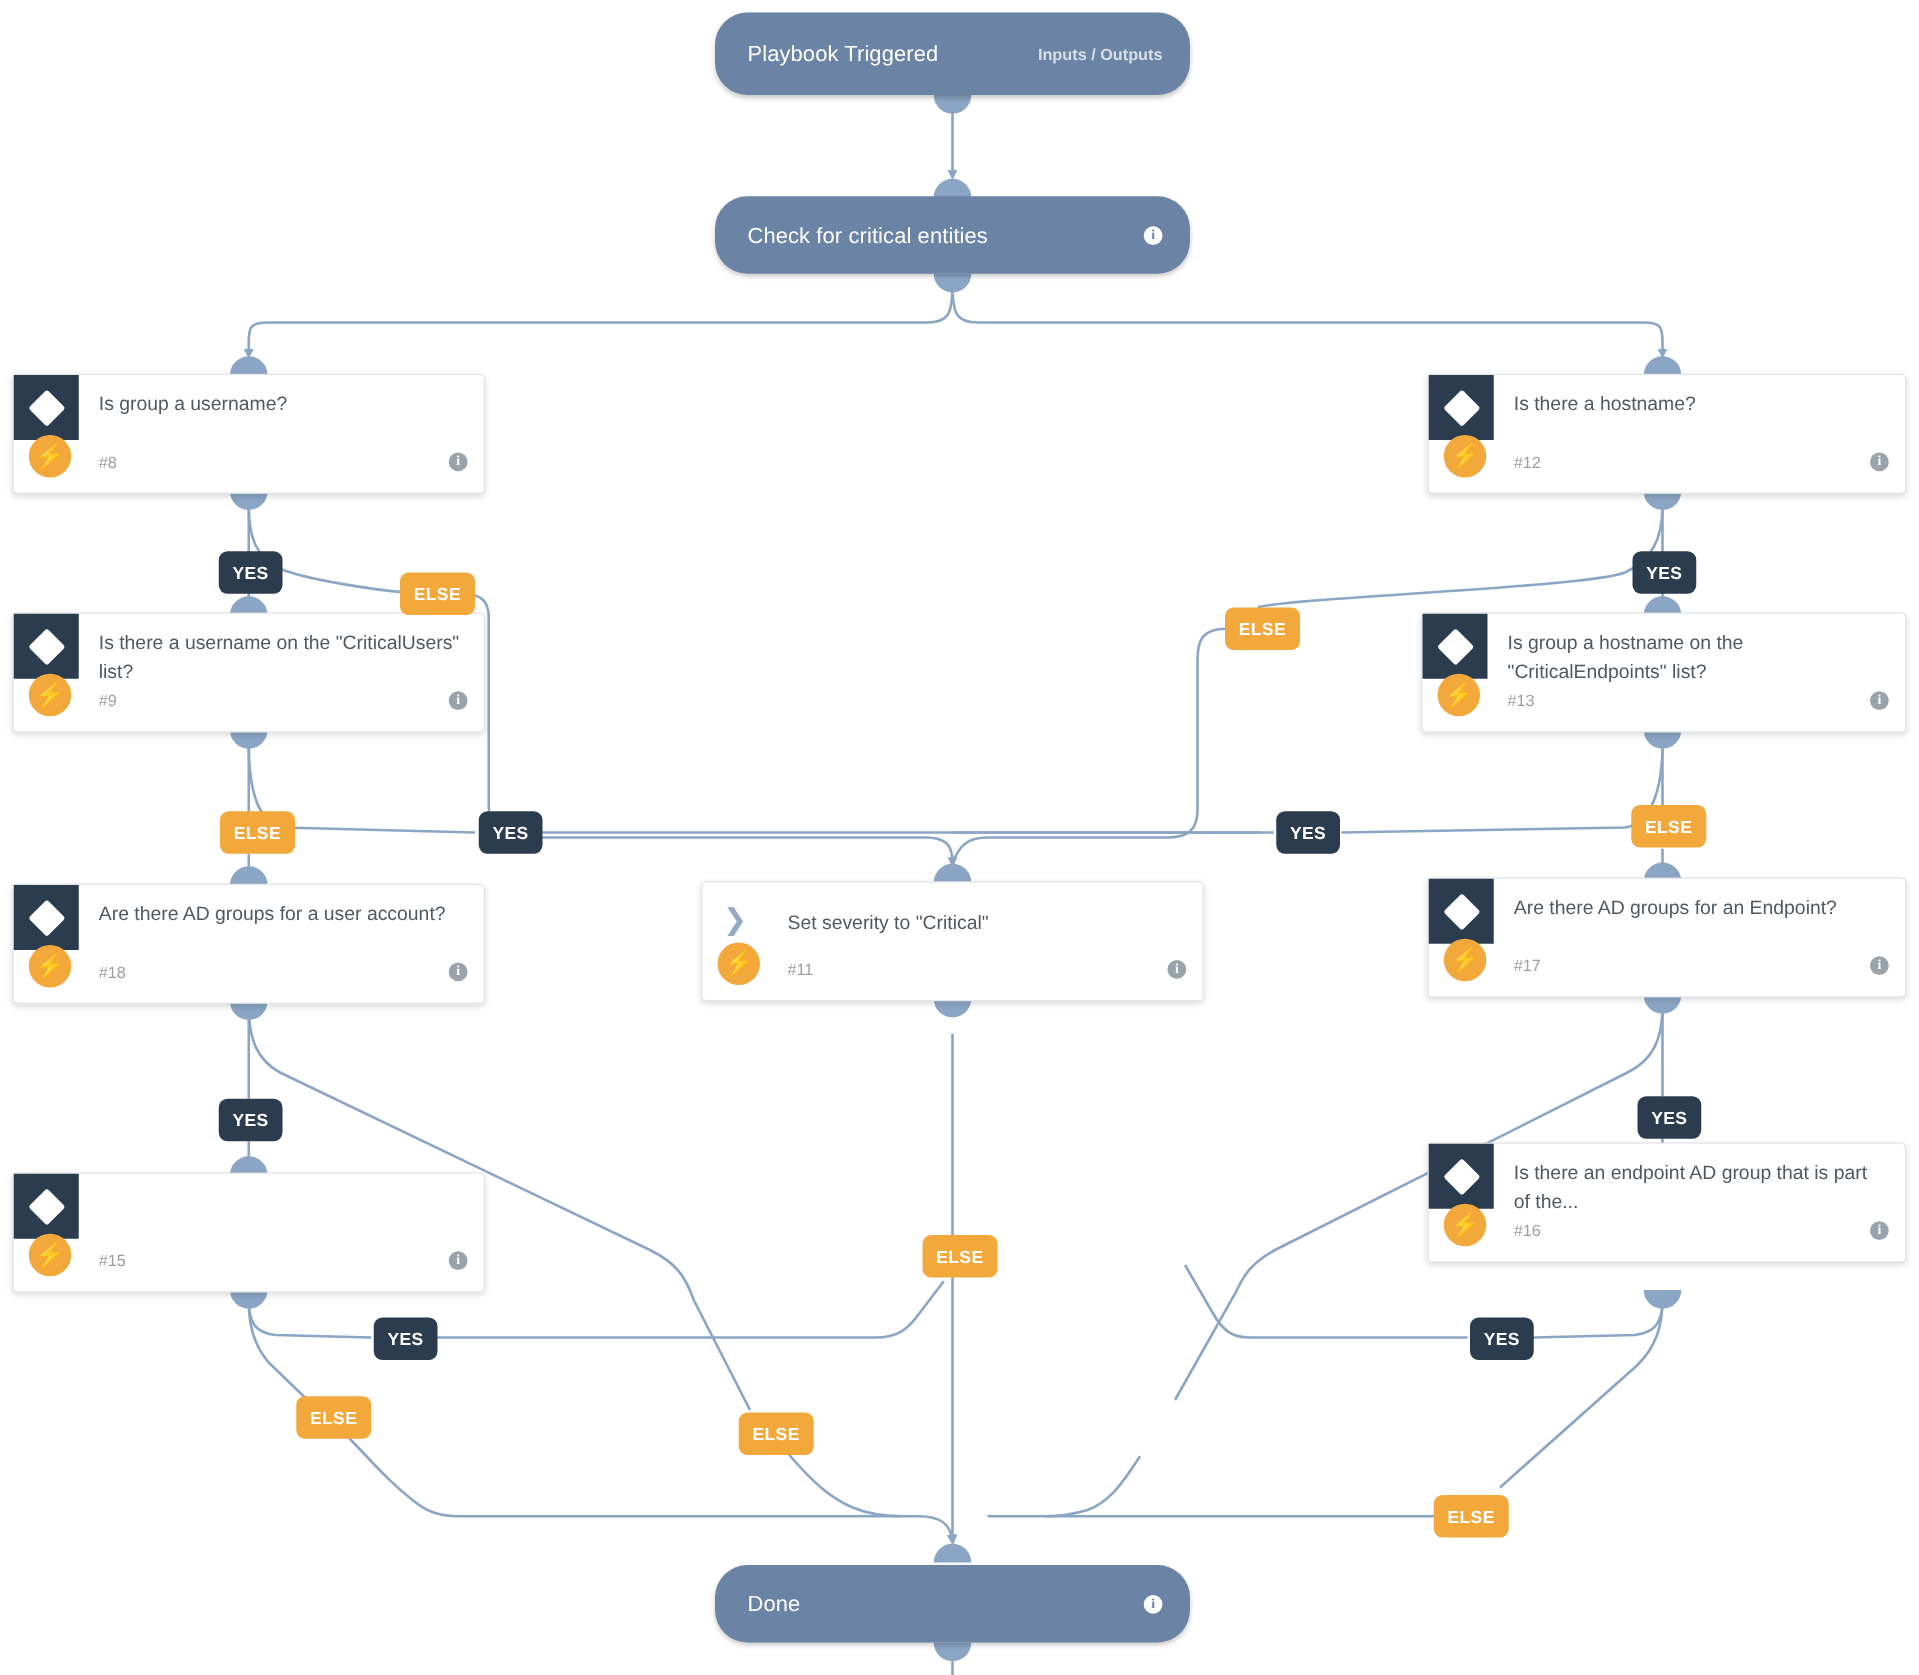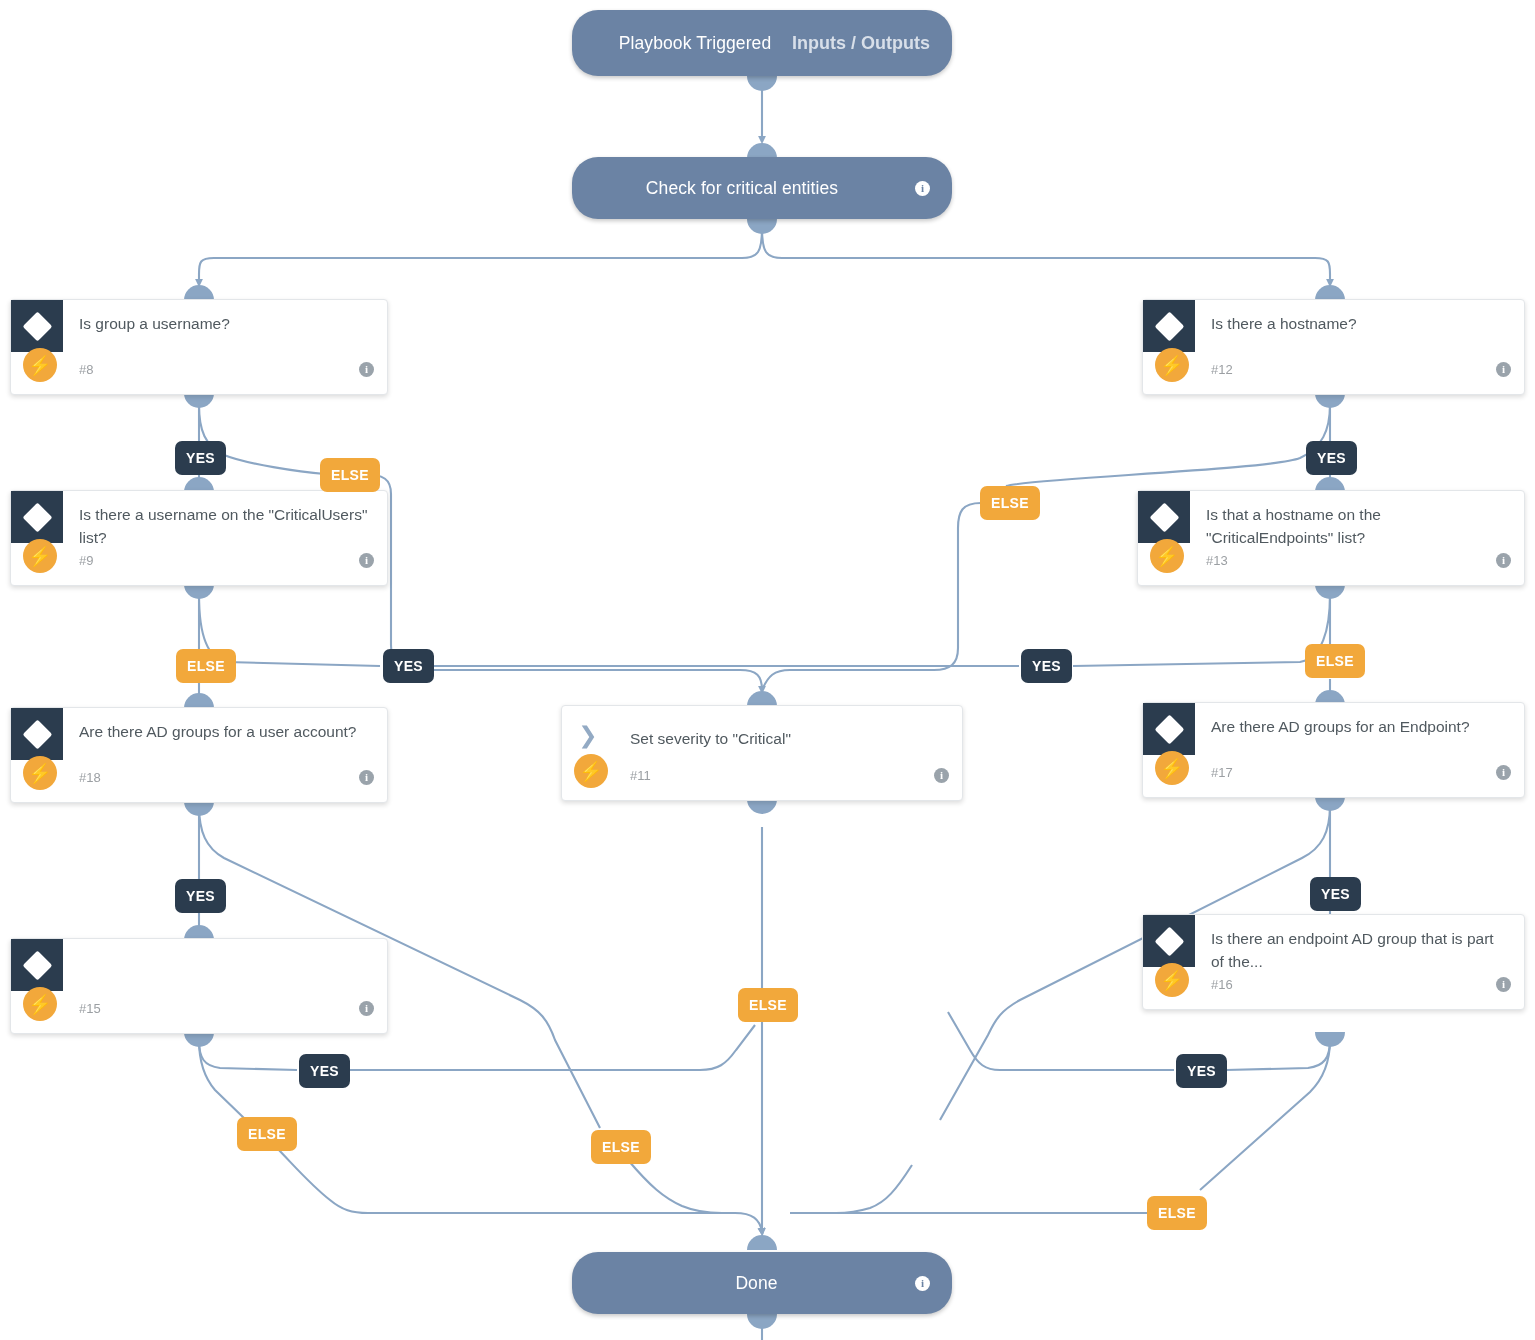--- a/index.html
+++ b/index.html
@@ -31,33 +31,32 @@
   .pill {
     position: absolute;
     background: #6b83a4;
     border-radius: 26px;
     box-shadow: 0 2px 4px rgba(0,0,0,0.22);
     display: flex;
     align-items: center;
     box-sizing: border-box;
     padding: 0 22px 0 26px;
     z-index: 6;
-    text-align: center;
   }
   .pill .pill-title {
     color: #ffffff;
     font-size: 17.5px;
     font-weight: 400;
     letter-spacing: 0.1px;
     flex: 1 1 auto;
     white-space: nowrap;
   }
   .pill .pill-sub {
     color: #d8dfe9;
-    font-size: 18px;
+    font-size: 13px;
     font-weight: bold;
     white-space: nowrap;
   }
 
   
   .info-glyph {
     width: 15px; height: 15px;
     border-radius: 50%;
     display: inline-flex;
     align-items: center;
@@ -352,21 +351,21 @@
   <div class="nub bottom" style="left:1315px; top:393px;"></div>
 
   <div class="badge yes" style="left:1306px; top:441px;">YES</div>
   <div class="badge els" style="left:980px; top:486px;">ELSE</div>
 
   <div class="nub top" style="left:1315px; top:477px;"></div>
   <div class="card" style="left:1137px; top:490px; width:388px; height:96px;">
     <div class="card-icon-box">
       <div class="diamond"></div>
     </div>
-    <div class="card-title">Is that a hostname on the "CriticalEndpoints" list?</div>
+    <div class="card-title">Is group a hostname on the "CriticalEndpoints" list?</div>
     <div class="bolt">⚡</div>
     <div class="card-id">#13</div>
     <div class="card-info">
       <span class="info-glyph on-light">i</span>
     </div>
   </div>
   <div class="nub bottom" style="left:1315px; top:584px;"></div>
 
   <div class="badge els" style="left:1305px; top:644px;">ELSE</div>
   <div class="badge yes" style="left:1021px; top:649px;">YES</div>

